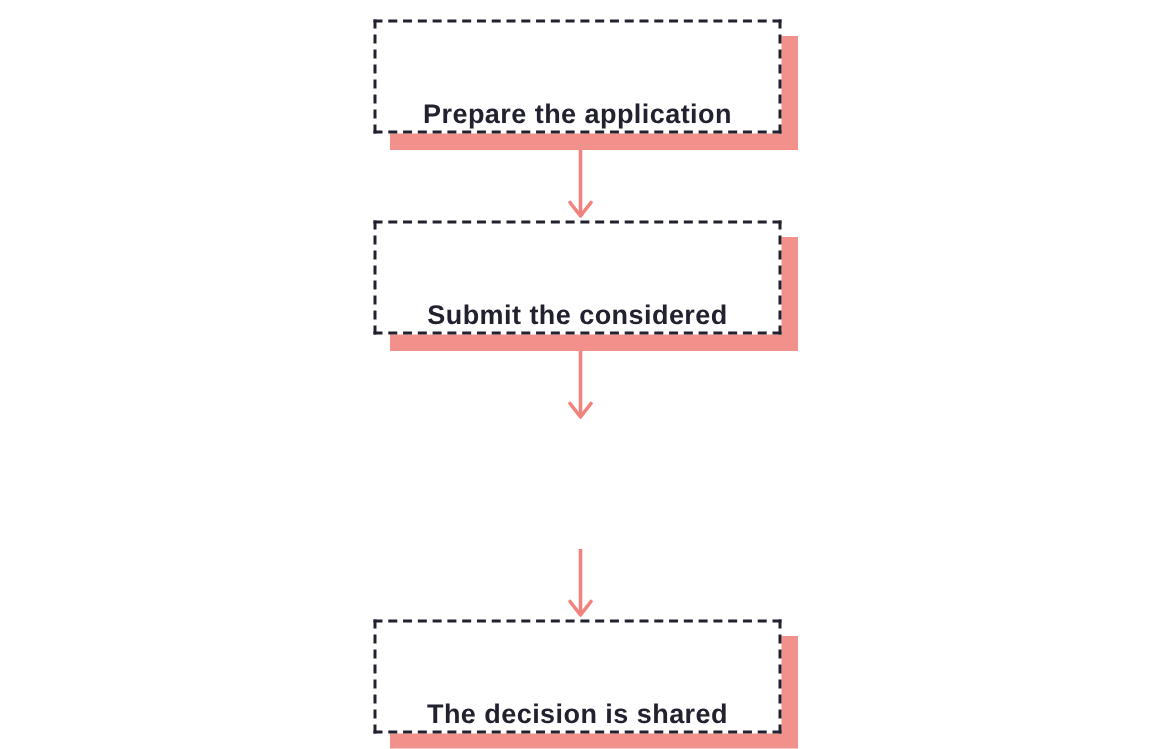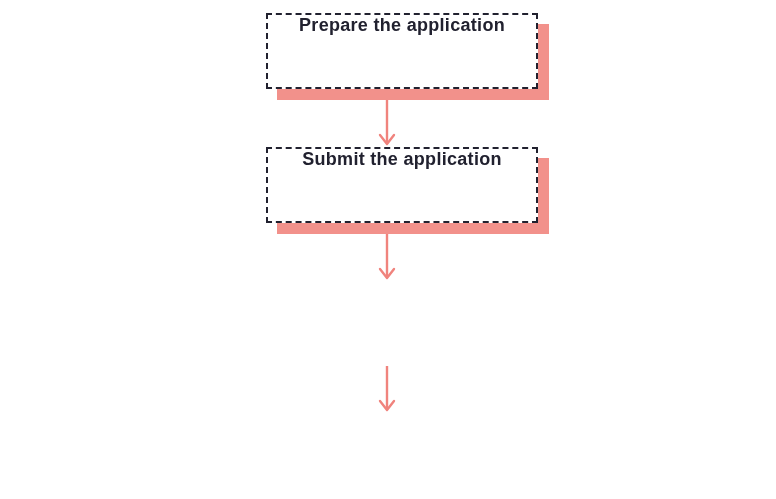--- a/index.html
+++ b/index.html
@@ -17,28 +17,28 @@
     font-family: "Liberation Sans", "DejaVu Sans", sans-serif;
   }
   .canvas {
     position: relative;
     width: 776px;
     height: 499px;
     background: var(--paper);
   }
   .step-box {
     position: absolute;
-    left: 266px;
+    left: 249px;
     width: 272px;
     height: 76px;
     background: var(--paper);
     border: 2px dashed var(--ink);
     box-shadow: 11px 11px 0 0 var(--accent-pink);
     display: flex;
-    align-items: flex-start;
+    align-items: flex-end;
     justify-content: center;
   }
   .step-box.pos-0 { top: 13px; }
   .step-box.pos-1 { top: 147px; }
   .step-box.pos-2 { top: 281px; }
   .step-box.pos-3 { top: 413px; }
   .step-label {
     color: var(--ink);
     font-size: 18px;
     font-weight: bold;
@@ -67,32 +67,35 @@
   </div>
 
   <div class="flow-arrow pos-0">
     <svg viewBox="0 0 20 46" xmlns="http://www.w3.org/2000/svg" aria-hidden="true">
       <line x1="10" y1="0" x2="10" y2="43.5" stroke="var(--arrow-pink)" stroke-width="2.4"></line>
       <polyline points="3,35 10,44 17,35" fill="none" stroke="var(--arrow-pink)" stroke-width="2.4" stroke-linecap="round" stroke-linejoin="round"></polyline>
     </svg>
   </div>
 
   <div class="step-box pos-1">
-    <span class="step-label">Submit the application</span>
+    <span class="step-label">Submit the considered</span>
   </div>
 
   <div class="flow-arrow pos-1">
     <svg viewBox="0 0 20 46" xmlns="http://www.w3.org/2000/svg" aria-hidden="true">
       <line x1="10" y1="0" x2="10" y2="43.5" stroke="var(--arrow-pink)" stroke-width="2.4"></line>
       <polyline points="3,35 10,44 17,35" fill="none" stroke="var(--arrow-pink)" stroke-width="2.4" stroke-linecap="round" stroke-linejoin="round"></polyline>
     </svg>
   </div>
 
 
   <div class="flow-arrow pos-2">
     <svg viewBox="0 0 20 46" xmlns="http://www.w3.org/2000/svg" aria-hidden="true">
       <line x1="10" y1="0" x2="10" y2="43.5" stroke="var(--arrow-pink)" stroke-width="2.4"></line>
       <polyline points="3,35 10,44 17,35" fill="none" stroke="var(--arrow-pink)" stroke-width="2.4" stroke-linecap="round" stroke-linejoin="round"></polyline>
     </svg>
   </div>
 
+  <div class="step-box pos-3">
+    <span class="step-label">The decision is shared</span>
+  </div>
 
 </div>
 
 </body></html>

